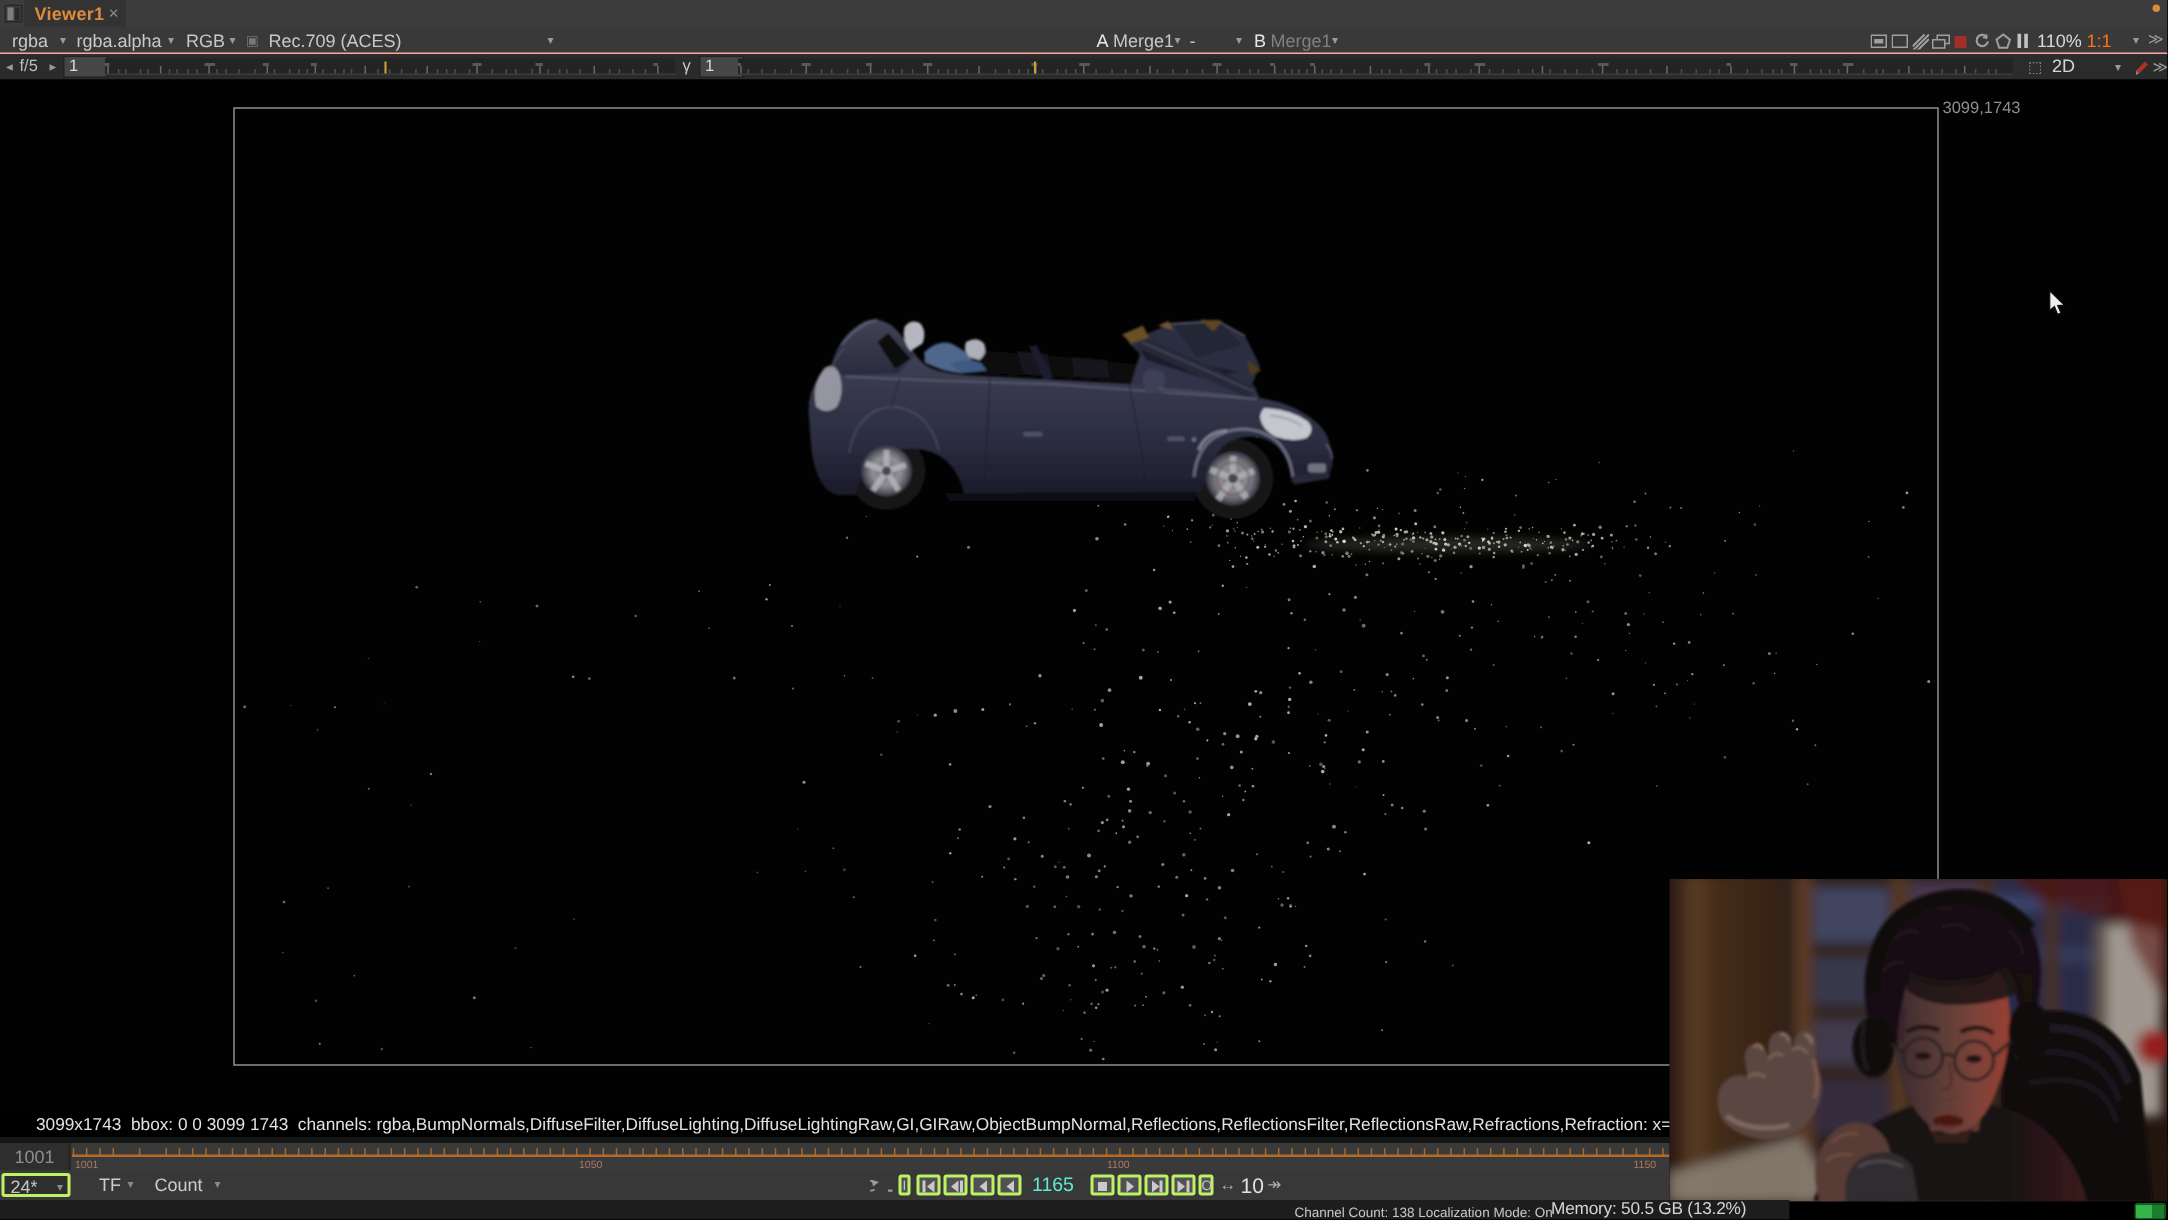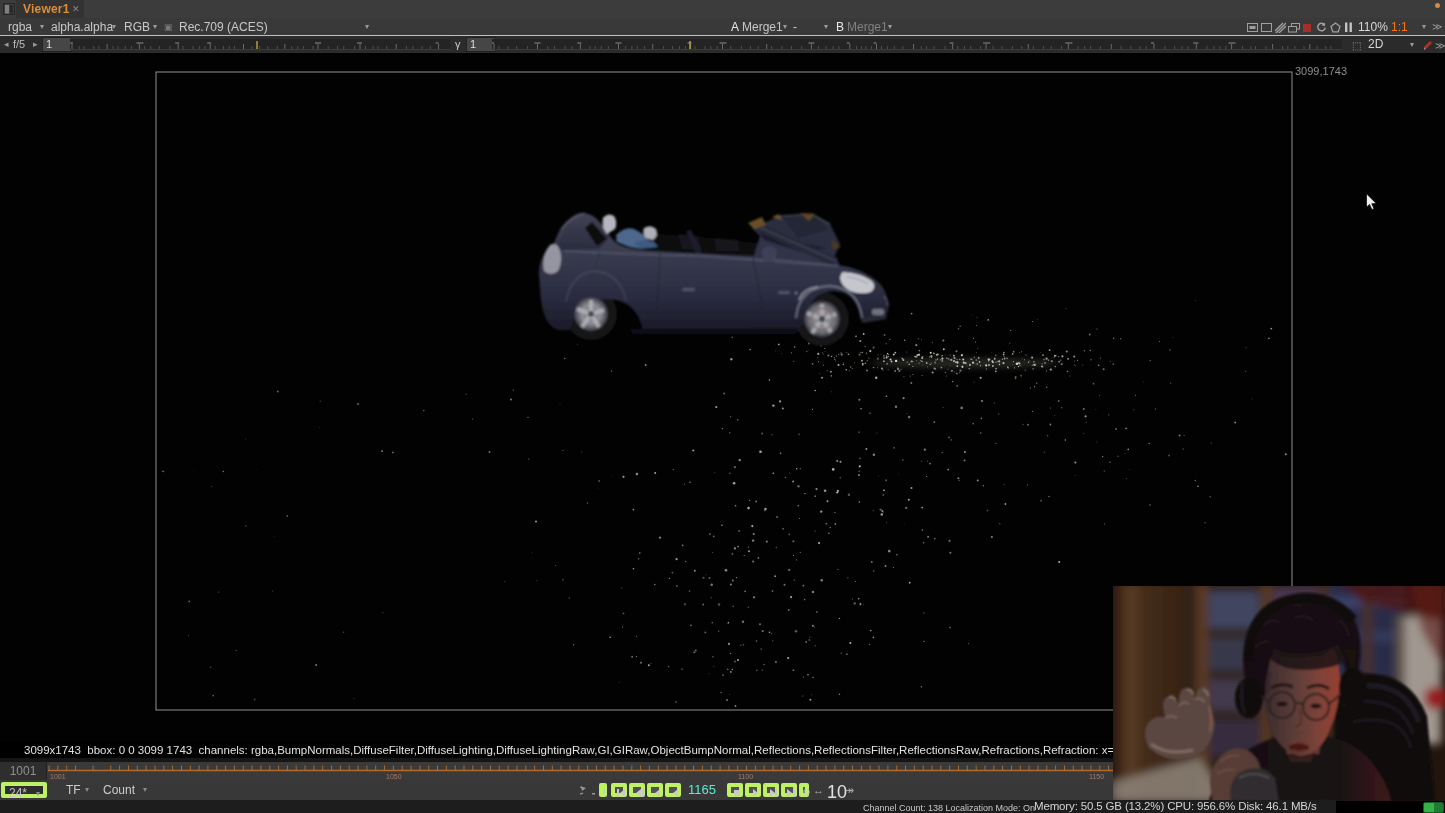--- a/index.html
+++ b/index.html
@@ -23,25 +23,25 @@
   
   #viewer{left:0;top:53px;width:1445px;height:689px;background:#020202;}
   
   #infobar{left:0;top:742px;width:1445px;height:16px;background:#000;color:#e2e2e2;
            font-size:11.5px;line-height:16px;white-space:nowrap;overflow:hidden;}
   #tlsep{left:0;top:758px;width:1445px;height:4px;background:#161616;}
   #tlrow{left:0;top:762px;width:1445px;height:18px;background:#3a3a3a;}
   #tlbox{left:0;top:762px;width:46px;height:18px;background:#2e2e2e;border-right:1px solid #222;
          color:#8f8f8f;font-size:12px;line-height:18px;text-align:center;}
   #transport{left:0;top:780px;width:1445px;height:20px;background:#383838;color:#ccc;font-size:12px;}
-  #statusbar{left:0;top:800px;width:1336px;height:13px;background:#1d1d1d;color:#c9c9c9;
+  #statusbar{left:0;top:800px;width:1193px;height:13px;background:#1d1d1d;color:#c9c9c9;
              font-size:10px;line-height:13px;z-index:9;}
   
   .btn{position:absolute;top:3px;height:14px;background:#515151;border-radius:2px;
-       border:4px solid #bef264;box-sizing:border-box;color:#c5c5c5;text-align:center;}
+       border:2px solid #bef264;box-sizing:border-box;color:#c5c5c5;text-align:center;}
   .drop{color:#8a8a8a;font-size:8px;}
   
   #webcam{left:1113px;top:586px;width:332px;height:215px;overflow:hidden;background:#1a1210;z-index:5;}
 </style>
 </head>
 <body>
 
 <div class="abs" id="tabbar">
   <svg class="abs" style="left:3px;top:3px" width="13" height="13">
       <rect x="0.5" y="0.5" width="11" height="11" fill="#3e3e3e" stroke="#262626"></rect>
@@ -49,21 +49,21 @@
       <rect x="7" y="2" width="3" height="8.5" fill="#2a2a2a"></rect>
     </svg>
   <div class="abs" id="tab">Viewer1&nbsp;&nbsp;&nbsp;</div>
   <div class="abs" id="tabx">✕</div>
   <div class="abs" id="tabdot"></div>
 </div>
 
 <div class="abs" id="row2">
   <span class="t" style="left:8px">rgba</span>
     <span class="t car" style="left:40px">▾</span>
-  <span class="t" style="left:51px">alpha.alpha</span>
+  <span class="t" style="left:51px">rgba.alpha</span>
     <span class="t car" style="left:112px">▾</span>
   <span class="t" style="left:124px">RGB</span>
     <span class="t car" style="left:153px">▾</span>
   <span class="t" style="left:164px;color:#777;font-size:9px">▣</span>
   <span class="t" style="left:179px">Rec.709 (ACES)</span>
     <span class="t car" style="left:365px">▾</span>
   <span class="t" style="left:731px;color:#e8e8e8">A</span>
   <span class="t" style="left:742px">Merge1</span>
     <span class="t car" style="left:783px">▾</span>
   <span class="t" style="left:793px">-</span>
@@ -1408,21 +1408,21 @@
 <div class="btn" style="left:763px;width:16px"><svg width="12" height="10" style="margin-top:1px">
         <path d="M3 1 L3 9 L8 5 Z M8 1 L10 1 L10 9 L8 9 Z" fill="#c9c9c9"></path>
       </svg></div>
 <div class="btn" style="left:781px;width:16px"><svg width="12" height="10" style="margin-top:1px">
         <path d="M2 1 L2 9 L7 5 Z M8 1 L10 1 L10 9 L8 9 Z" fill="#c9c9c9"></path>
       </svg></div>
 <div class="btn" style="left:799px;width:10px">
       <span style="font-size:9px;line-height:11px;display:block">O</span>
     </div>
 <span class="abs" style="left:813px;top:3px;color:#aaa;font-size:11px;line-height:14px">↔</span>
-<span class="abs" style="left:827px;top:2px;color:#e0e0e0;font-size:18px">10</span>
+<span class="abs" style="left:827px;top:2px;color:#e0e0e0;font-size:14px">10</span>
 <span class="abs" style="left:845px;top:3px;color:#aaa;font-size:11px;line-height:14px">↠</span>
 </div>
 
 <div class="abs" id="statusbar">
   <span style="position:absolute;left:863px;top:2px;font-size:9px">Channel Count: 138 Localization Mode: On</span>
   <span style="position:absolute;left:1034px;top:0;font-size:11.5px;color:#d4d4d4;letter-spacing:-0.15px">Memory: 50.5 GB (13.2%) CPU: 956.6% Disk: 46.1 MB/s Network: 0.0 MB/s</span>
   <span style="position:absolute;left:1423px;top:2px;width:19px;height:9px;background:linear-gradient(90deg,#35b24a 0 55%,#1e7c30 55%);border-radius:2px;border:1px solid #14601f"></span>
 </div>
 
 <div class="abs" id="webcam">

